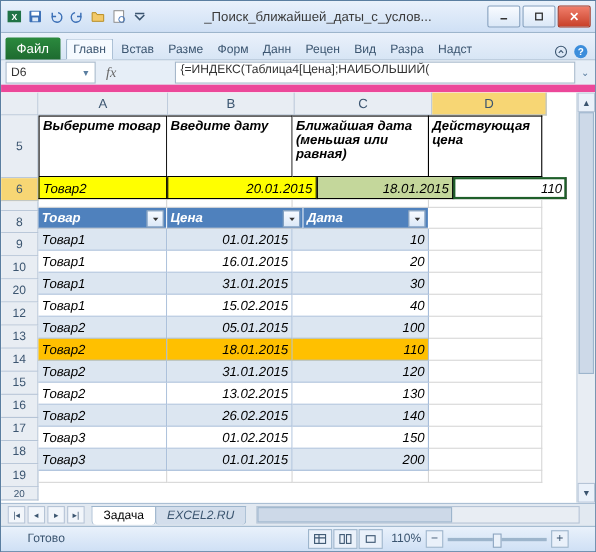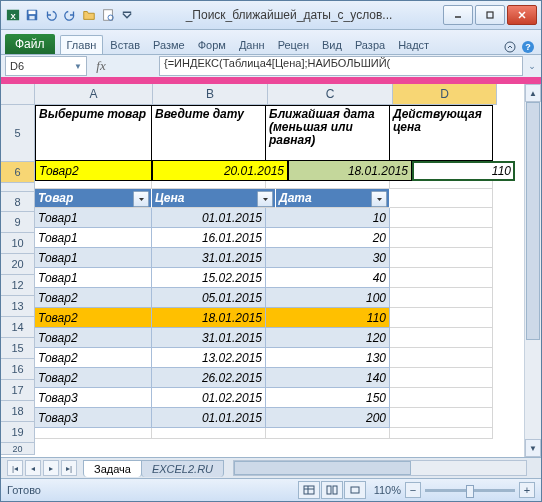--- a/index.html
+++ b/index.html
@@ -58,21 +58,21 @@
   .tbl-cell{border-right:1px solid #a7bdd9;border-bottom:1px solid #a7bdd9;}
   
   .sheetbar{height:20px;background:#e2e9f1;border-top:1px solid #9db5cc;display:flex;align-items:center;}
   .sheet-nav{display:flex;margin:0 6px;gap:2px;}
   .sheet-nav div{width:14px;height:14px;display:flex;align-items:center;justify-content:center;color:#3b5570;border:1px solid #b5c4d6;background:#f2f6fb;font-size:8px;}
   .stab{padding:2px 10px;background:#fff;border:1px solid #9db5cc;border-bottom:none;border-radius:0 0 4px 4px;font-size:11px;margin-right:-1px;}
   .stab.inactive{background:#d3deec;color:#3b5570;font-style:italic;}
   .hscroll{flex:1;margin:0 14px 0 10px;height:14px;background:#e8edf3;border:1px solid #b5c4d6;position:relative;}
   .hscroll .thumb{position:absolute;left:0;width:60%;top:0;bottom:0;background:#cdd9e8;border:1px solid #9db5cc;}
   
-  .status{height:22px;background:linear-gradient(#e9f1fb,#cfe0f5);border-top:1px solid #9db5cc;display:flex;align-items:center;padding:0 6px;font-size:11px;color:#3b5570;}
+  .status{height:22px;background:linear-gradient(#e9f1fb,#cfe0f5);border-top:1px solid #9db5cc;display:flex;align-items:center;padding:0 24px;font-size:11px;color:#3b5570;}
   .status .views{margin-left:auto;display:flex;gap:1px;}
   .vbtn{width:20px;height:16px;border:1px solid #9db5cc;background:#eaf1fa;display:flex;align-items:center;justify-content:center;}
   .zoom{display:flex;align-items:center;gap:4px;margin-left:8px;}
   .zslider{width:90px;height:3px;background:#9db5cc;position:relative;}
   .zslider .zthumb{position:absolute;left:50%;top:-4px;width:6px;height:11px;background:#eaf1fa;border:1px solid #8aa4c0;transform:translateX(-50%);}
   .zbtn{width:14px;height:14px;border:1px solid #9db5cc;background:#eaf1fa;display:flex;align-items:center;justify-content:center;font-size:11px;line-height:1;}
   
   .vscroll{position:absolute;right:0;top:0;bottom:0;width:16px;background:#e8edf3;border-left:1px solid #c6d2df;display:flex;flex-direction:column;}
   .vscroll .arr{height:16px;background:#eaf1fa;border:1px solid #b5c4d6;display:flex;align-items:center;justify-content:center;font-size:8px;color:#3b5570;}
   .vscroll .track{flex:1;position:relative;}

